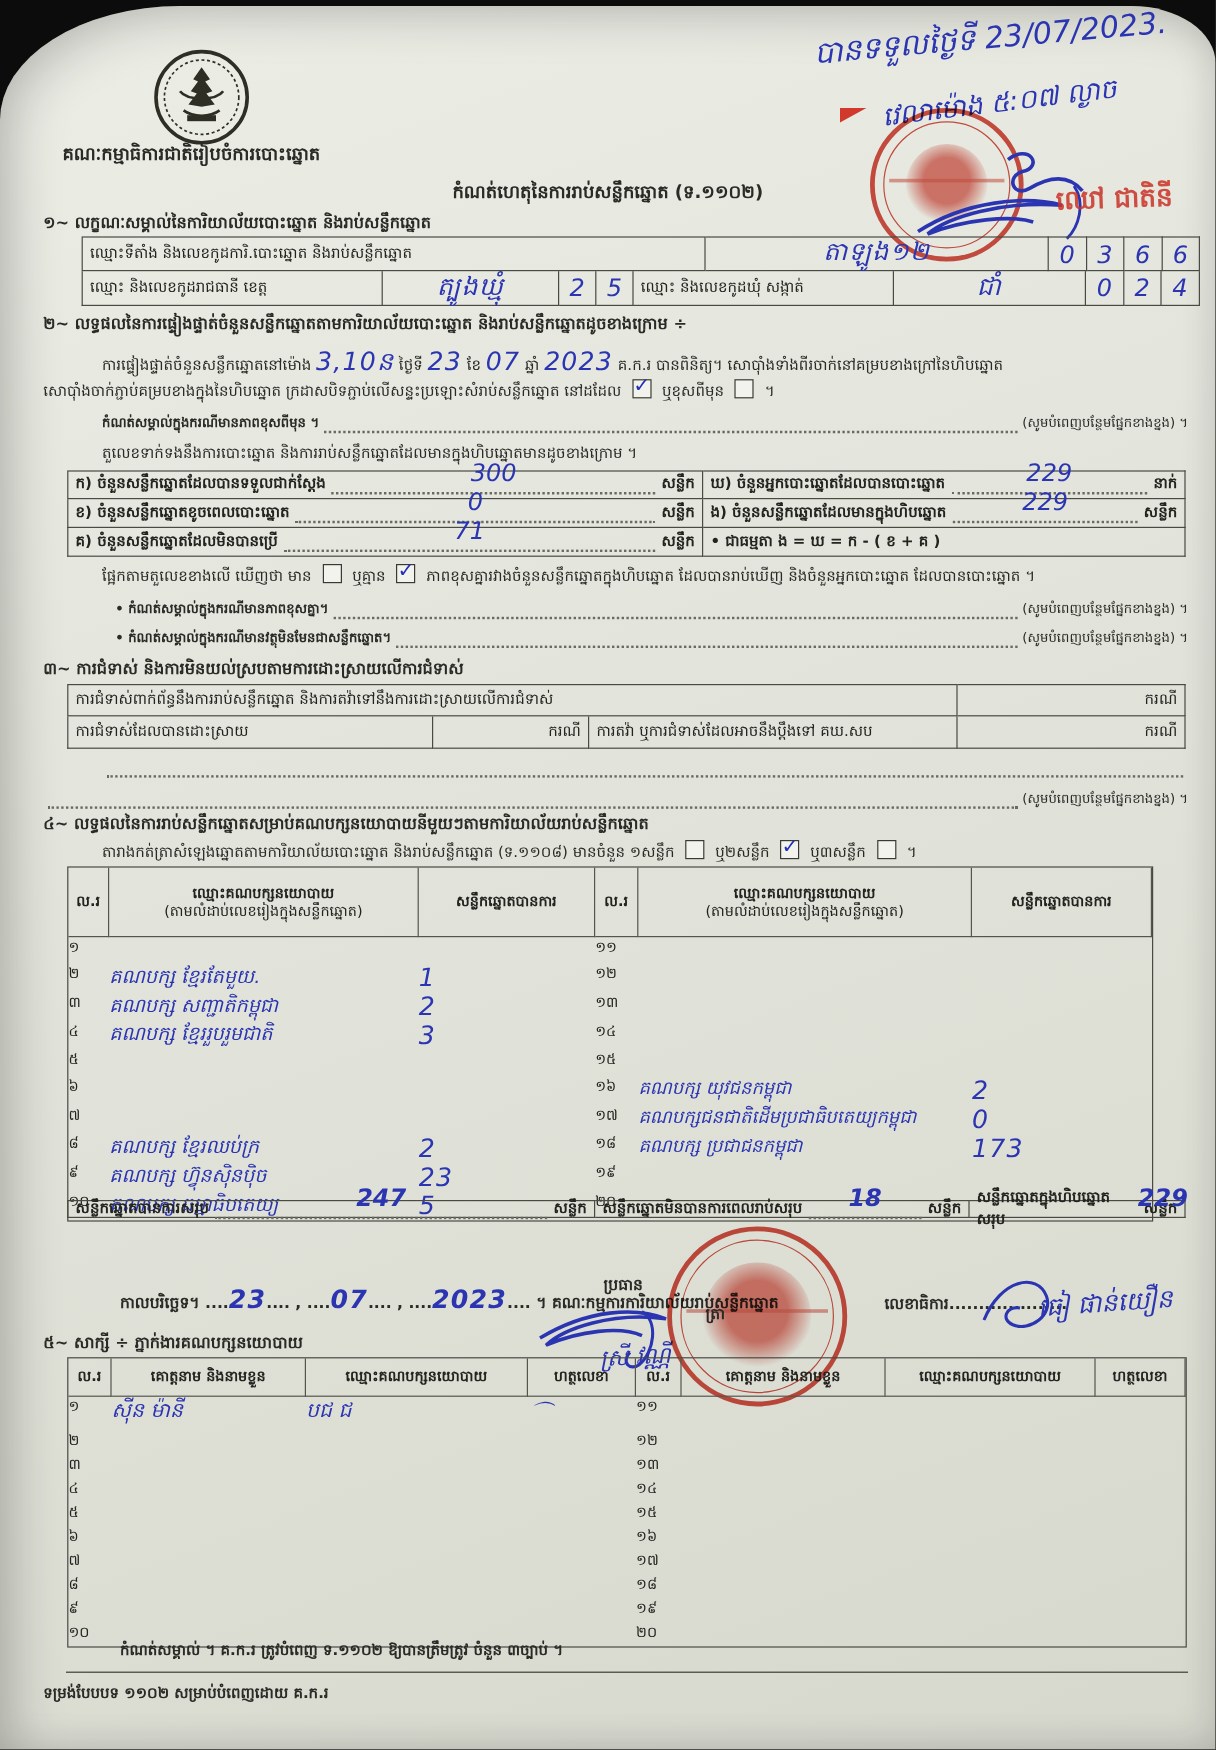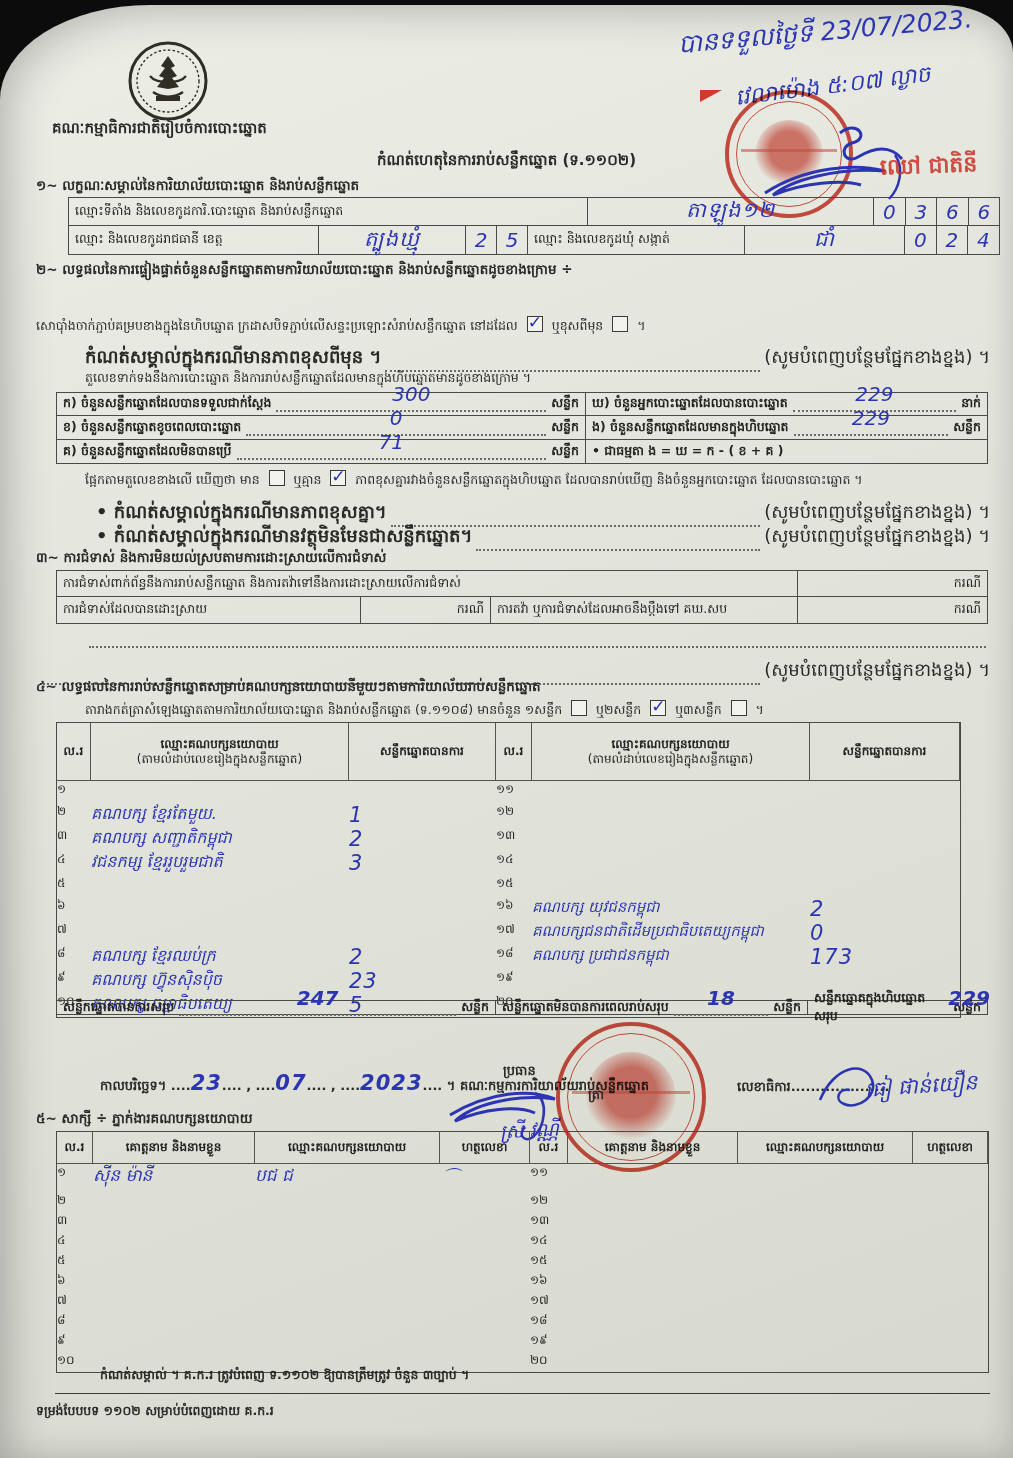--- a/index.html
+++ b/index.html
@@ -18,21 +18,21 @@
   .red{color:#c93327;}
   
   .trow{display:flex;align-items:stretch;}
   .cell{border:1px solid #4a4a44;border-left:none;display:flex;align-items:center;
         padding:1px 6px;box-sizing:border-box;font-size:12.5px;}
   .cell.first{border-left:1px solid #4a4a44;}
   .trow + .trow .cell{border-top:none;}
   .codecell{justify-content:center;font-size:20px;}
   .dotzone{flex:1;position:relative;border-bottom:2px dotted #6a6a62;height:14px;margin:0 5px;}
   .dotval{position:absolute;left:0;right:0;top:-14px;text-align:center;font-size:20px;}
-  .lineflex{display:flex;align-items:flex-end;font-size:18px;justify-content:flex-end;}
+  .lineflex{display:flex;align-items:flex-end;font-size:11px;justify-content:flex-end;}
   .cb{display:inline-block;width:14px;height:14px;border:1.6px solid #3a3a34;background:#f2f3ec;
       position:relative;margin:0 5px;vertical-align:-2px;}
   .cb .mark{position:absolute;left:0px;top:-5px;color:#1f2fb8;font-size:17px;font-weight:bold;font-style:normal;}
   
   .grid6{display:grid;border:1.5px solid #4a4a44;}
   .grid6 > div{border-right:1px solid #55554e;border-bottom:1px solid #55554e;
       box-sizing:border-box;font-size:12px;display:flex;align-items:center;padding:0 5px;overflow:visible;}
   .gc-no{justify-content:center;}
   .gc-votes{justify-content:center;}
   .hdrcell{flex-direction:column;justify-content:center;text-align:center;line-height:1.25;}
@@ -104,20 +104,31 @@
       <div class="cell" style="width:160px;justify-content:center;">
         <span class="hw hwbig">ជាំ</span>
       </div>
       <div class="cell codecell hw" style="width:31.5px;">0</div>
       <div class="cell codecell hw" style="width:31.5px;">2</div>
       <div class="cell codecell hw" style="width:31.5px;">4</div>
     </div>
   </div>
 
   <div class="abs printed khhdr" style="left:36px;top:261px;">២~ លទ្ធផលនៃការផ្ទៀងផ្ទាត់ចំនួនសន្លឹកឆ្នោតតាមការិយាល័យបោះឆ្នោត និងរាប់សន្លឹកឆ្នោតដូចខាងក្រោម ÷</div>
+  <div class="abs printed" style="left:85px;top:287px;width:905px;font-size:12.5px;">
+    <span>ការផ្ទៀងផ្ទាត់ចំនួនសន្លឹកឆ្នោតនៅម៉ោង</span>
+    <span class="hw hwbig">3,10ន</span>
+    <span>ថ្ងៃទី</span>
+    <span class="hw hwbig">23</span>
+    <span>ខែ</span>
+    <span class="hw hwbig">07</span>
+    <span>ឆ្នាំ</span>
+    <span class="hw hwbig">2023</span>
+    <span>គ.ក.រ បានពិនិត្យ។ សោប៉ាំងទាំងពីរចាក់នៅគម្របខាងក្រៅនៃហិបឆ្នោត</span>
+  </div>
   <div class="abs printed" style="left:36px;top:316px;width:954px;font-size:12.5px;">
     <span>សោប៉ាំងចាក់ភ្ជាប់គម្របខាងក្នុងនៃហិបឆ្នោត ក្រដាសបិទភ្ជាប់លើសន្ទះប្រឡោះសំរាប់សន្លឹកឆ្នោត នៅដដែល</span>
     <span class="cb"><span class="mark">✓</span></span>
     <span>ឬខុសពីមុន</span>
     <span class="cb"><span class="mark"></span></span>
     <span>។</span>
   </div>
   <div class="abs lineflex" style="left:85px;top:345px;width:905px;">
     <span class="printed b">កំណត់សម្គាល់ក្នុងករណីមានភាពខុសពីមុន ។</span>
     <span class="dotsrow"></span>
@@ -253,21 +264,21 @@
     <div class="gc-votes"><span class="hw hwbig"></span></div>
   
     <div class="gc-no" style="height:22px;">៣</div>
     <div><span class="hw" style="font-size:16px;white-space:nowrap;">គណបក្ស សញ្ជាតិកម្ពុជា</span></div>
     <div class="gc-votes"><span class="hw hwbig">2</span></div>
     <div class="gc-no">១៣</div>
     <div><span class="hw" style="font-size:15px;white-space:nowrap;"></span></div>
     <div class="gc-votes"><span class="hw hwbig"></span></div>
   
     <div class="gc-no" style="height:22px;">៤</div>
-    <div><span class="hw" style="font-size:16px;white-space:nowrap;">វជនកម្ស ខ្មែររួបរួមជាតិ</span></div>
+    <div><span class="hw" style="font-size:16px;white-space:nowrap;">គណបក្ស ខ្មែររួបរួមជាតិ</span></div>
     <div class="gc-votes"><span class="hw hwbig">3</span></div>
     <div class="gc-no">១៤</div>
     <div><span class="hw" style="font-size:15px;white-space:nowrap;"></span></div>
     <div class="gc-votes"><span class="hw hwbig"></span></div>
   
     <div class="gc-no" style="height:22px;">៥</div>
     <div><span class="hw" style="font-size:16px;white-space:nowrap;"></span></div>
     <div class="gc-votes"><span class="hw hwbig"></span></div>
     <div class="gc-no">១៥</div>
     <div><span class="hw" style="font-size:15px;white-space:nowrap;"></span></div>

